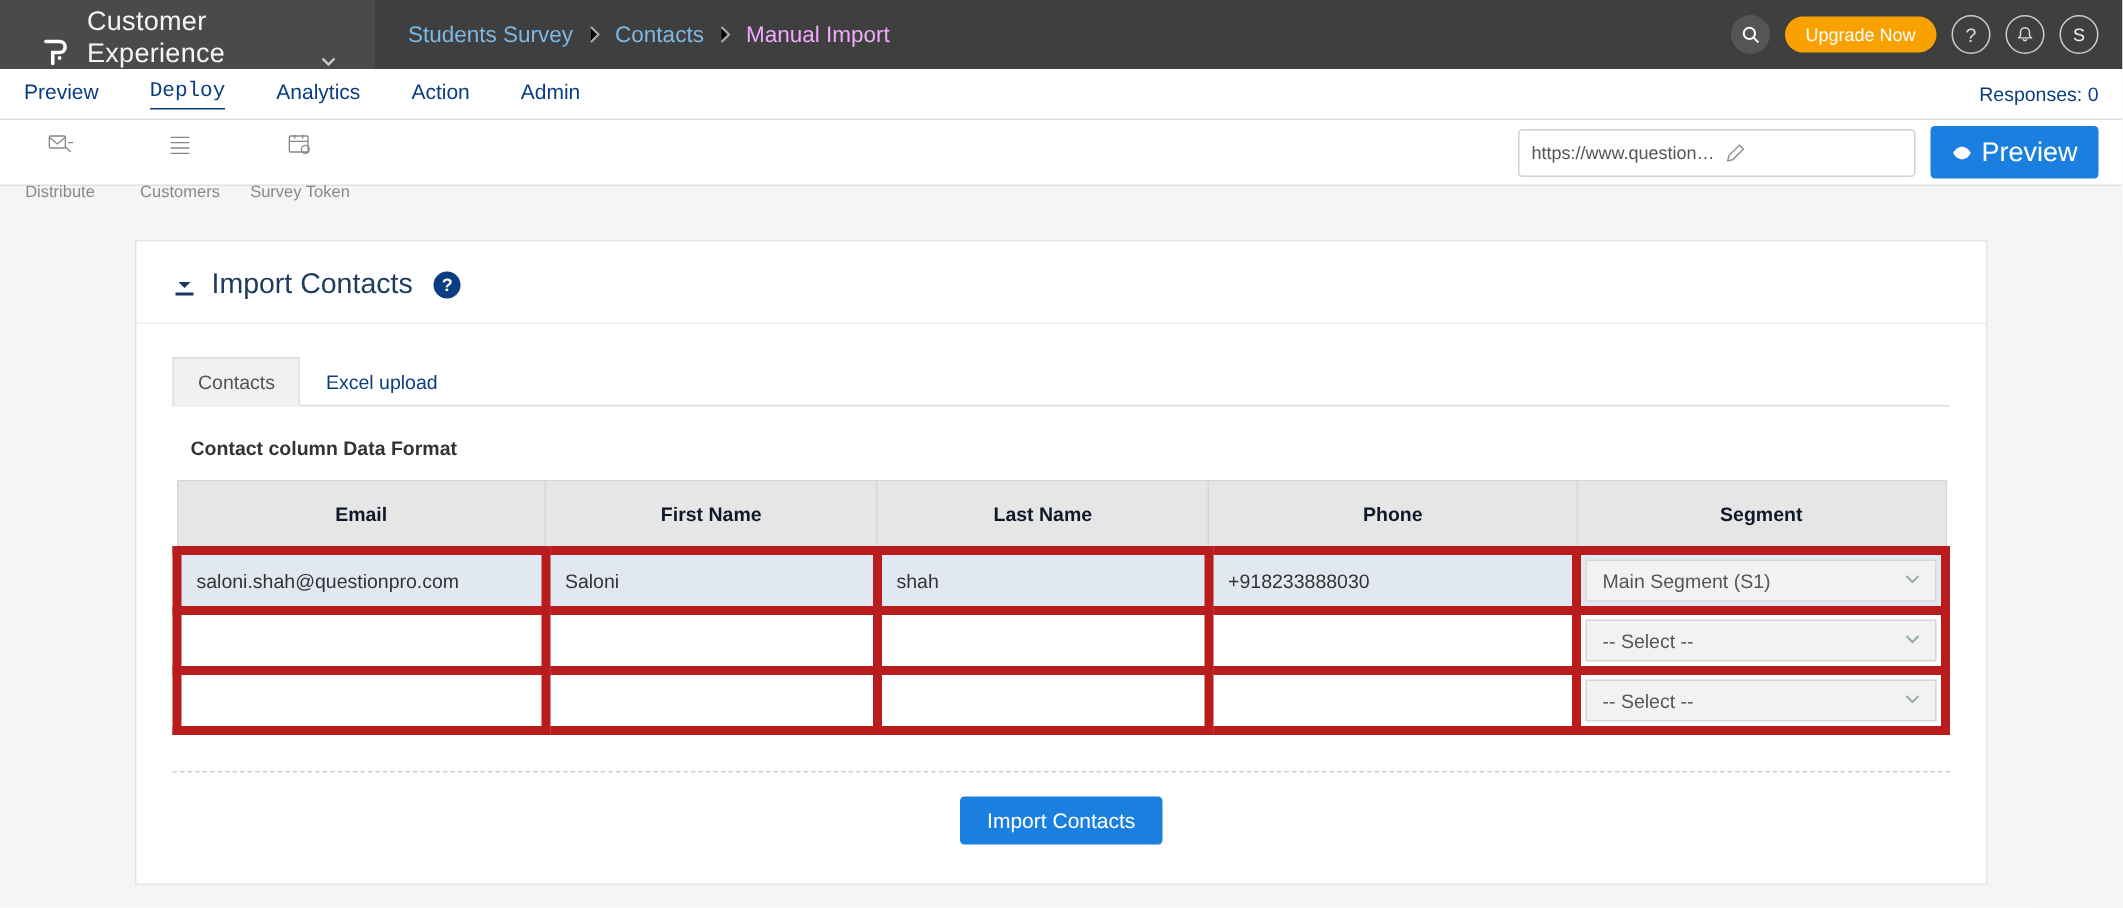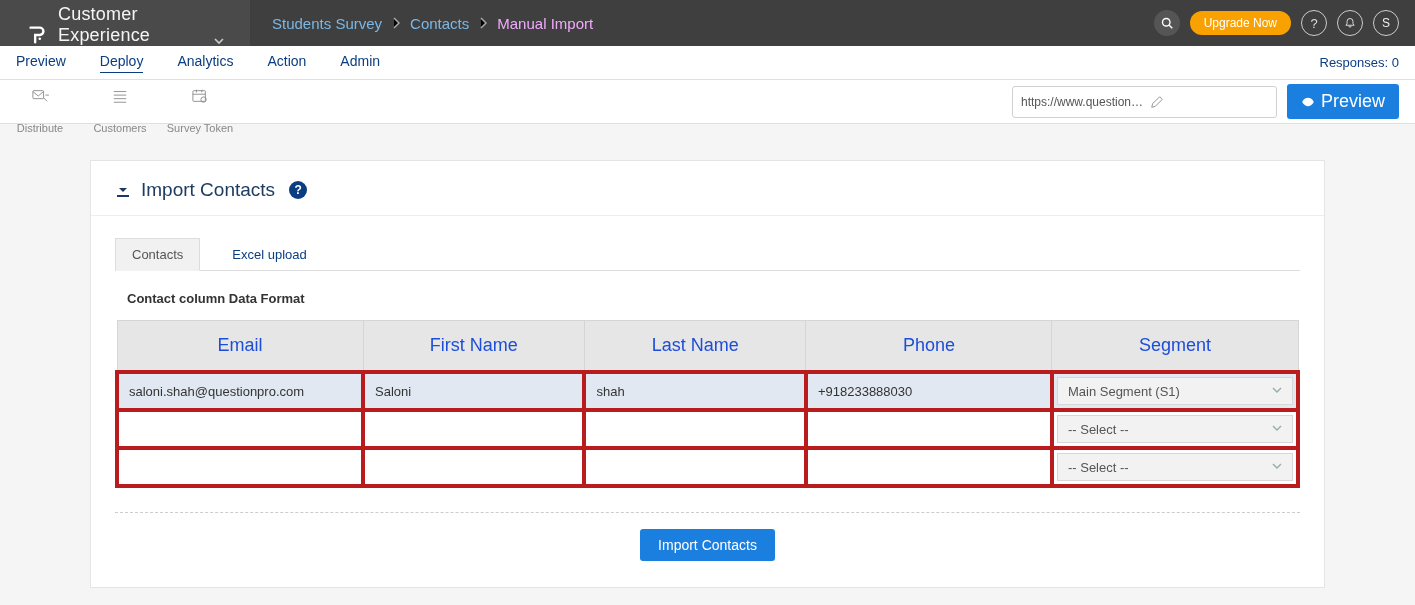--- a/index.html
+++ b/index.html
@@ -19,21 +19,21 @@
 .top-right { margin-left:auto; display:flex; align-items:center; gap:10px; padding-right:16px; }
 .circ-btn { width:26px; height:26px; border:1.6px solid #ccc; border-radius:50%; display:flex; align-items:center; justify-content:center; color:#ddd; cursor:pointer; }
 .circ-btn svg { width:12px; height:12px; stroke:#ddd; fill:none; }
 .circ-btn.user { font-size:12px; font-family:Arial; color:#eee; font-weight:400; }
 .upgrade { background:#f8a100; color:#fff; font-size:12px; font-weight:400; padding:5px 14px; border-radius:14px; cursor:pointer; }
 .search-circ { background:#555; border:none; }
 
 
 .nav2 { height:34px; background:#fff; border-bottom:1px solid #e0e0e0; display:flex; align-items:center; padding:0 16px; font-size:14px; }
 .nav2 .tab { margin-right:34px; color:#0a3d82; cursor:pointer; padding-bottom:3px; }
-.nav2 .tab.active { border-bottom:1.5px solid #0a3d82; }
+.nav2 .tab.active { border-bottom:1.5px solid #0a3d82;font-family:Liberation Mono, monospace; }
 .nav2 .resp { margin-left:auto; color:#0a3d82; font-size:13px; }
 
 
 .toolbar { height:44px; background:#fff; border-bottom:1px solid #e0e0e0; display:flex; align-items:center; padding:0 16px 0 0; }
 .tool { width:80px; height:44px; display:flex; flex-direction:column; align-items:center; justify-content:center; font-size:11px; color:#888; cursor:pointer; }
 .tool.active { background:#eee; }
 .tool svg { width:18px; height:16px; stroke:#888; fill:none; }
 .tool span { margin-top:18px; }
 .toolbar .right { margin-left:auto; display:flex; align-items:center; gap:10px; }
 .urlbox { width:265px; height:32px; border:1px solid #d0d0d0; border-radius:3px; display:flex; align-items:center; padding:0 8px; font-size:12px; color:#555; overflow:hidden; background:#fff; }
@@ -47,30 +47,30 @@
 .card { background:#fff; border:1px solid #e5e5e5; }
 .card-head { display:flex; align-items:center; gap:10px; padding:18px 24px 14px 24px; border-bottom:1px solid #eee; }
 .card-head svg { width:16px; height:16px; fill:#1a3a63; }
 .card-head h1 { font-size:19px; color:#1d3c60; font-weight:400; }
 .card-head .help { width:18px; height:18px; background:#0a3d82; color:#fff; border-radius:50%; font-size:12px; font-weight:700; display:flex; align-items:center; justify-content:center; margin-left:4px; cursor:pointer; }
 
 .pane { padding:22px 24px 26px 24px; }
 .tabs-local { display:flex; border-bottom:1px solid #ddd; }
 .tabs-local .lt { padding:8px 16px; font-size:13px; cursor:pointer; border:1px solid transparent; margin-bottom:-1px; }
 .tabs-local .lt.on { background:#f1f1f1; border:1px solid #ddd; border-bottom-color:#f1f1f1; color:#555; }
-.tabs-local .lt.off { color:#0a3d82;margin-left:15px; }
+.tabs-local .lt.off { color:#0a3d82; }
 
 .format-row { display:flex; align-items:center; gap:26px; padding:20px 12px 14px 12px; }
 .format-row label { font-weight:700; font-size:13px; color:#333; }
 .select-wide { flex:0 0 806px; height:32px; border:1px solid #d5d5d5; border-radius:2px; display:flex; align-items:center; padding:0 10px; font-size:13px; color:#555; background:#fff; cursor:pointer;}
 .select-wide .ch { margin-left:auto; }
 
 .grid { width:100%; border:1px solid #dcdcdc; border-collapse:collapse; }
-.grid th { background:#e6e6e6; font-weight:400; font-size:18px; color:#1d4ed8; padding:14px 10px; border:1px solid #d5d5d5; }
-.grid td { border:4px solid #b91c1c; padding:9px 10px; font-size:13px; color:#333; height:34px; }
+.grid th { background:#e6e6e6; font-weight:700; font-size:13px; color:#0f172a; padding:14px 10px; border:1px solid #d5d5d5; }
+.grid td { border:6px solid #b91c1c; padding:9px 10px; font-size:13px; color:#333; height:34px; }
 .grid tr.filled td { background:#e2e8f2; }
 .seg-sel { width:100%; height:28px; border:1px solid #d7d7d7; background:#f2f2f2; display:flex; align-items:center; padding:0 10px; font-size:13px; color:#555; cursor:pointer; }
 .seg-sel .ch { margin-left:auto; }
 .ch svg { width:10px; height:8px; stroke:#9aa; fill:none; }
 
 .divider { border-top:1px dashed #ccc; margin:24px 0 16px 0; }
 .action   { display:flex; justify-content:center; }
 .import-btn { background:#1b7fe0; color:#fff; font-size:14px; padding:8px 18px; border-radius:3px; cursor:pointer; }
 </style>
 </head>

